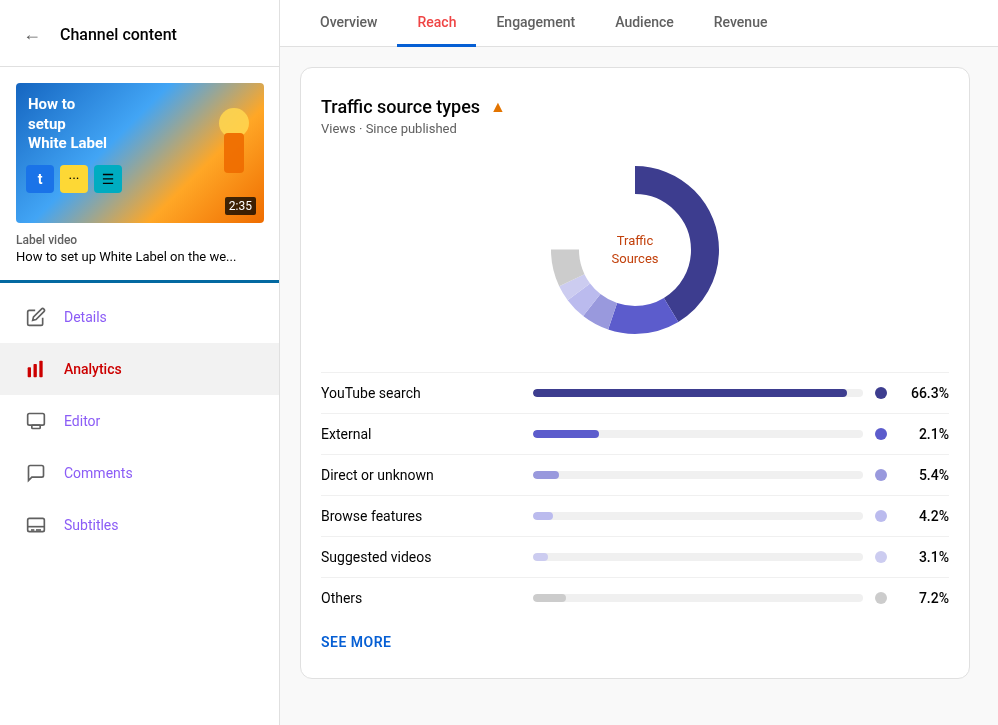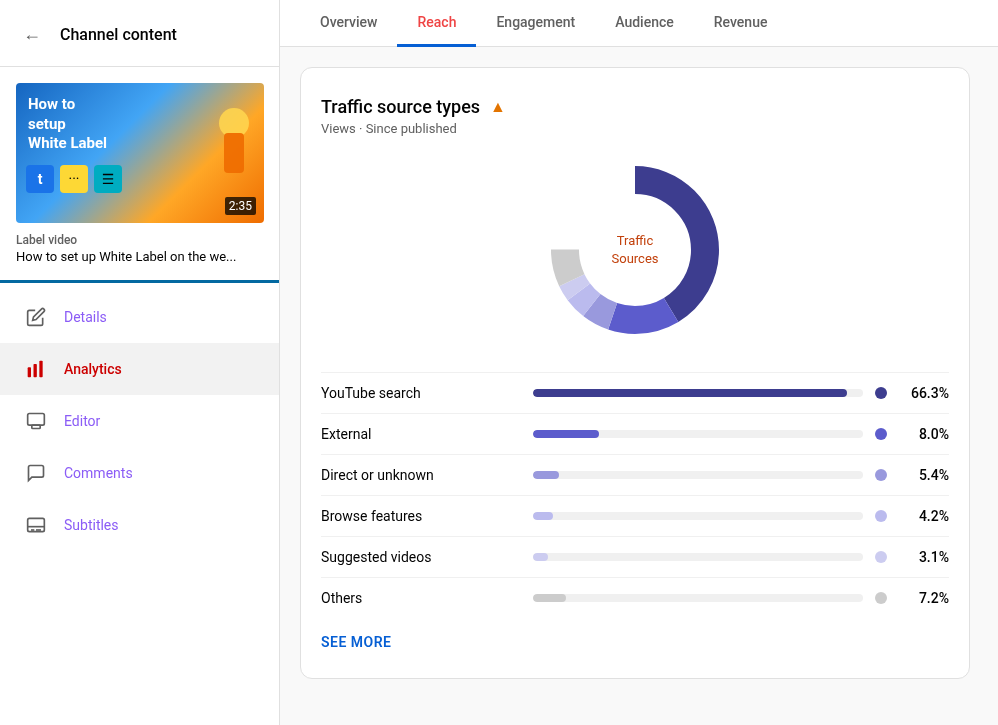--- a/index.html
+++ b/index.html
@@ -389,21 +389,21 @@
             </div>
             <div class="traffic-dot" style="background: rgb(61, 61, 143);"></div>
             <span class="traffic-pct">66.3%</span>
           </div>
           <div class="traffic-row">
             <span class="traffic-label">External</span>
             <div class="traffic-bar-container">
               <div class="traffic-bar" style="width: 20%; background: rgb(92, 92, 204);"></div>
             </div>
             <div class="traffic-dot" style="background: rgb(92, 92, 204);"></div>
-            <span class="traffic-pct">8.0%</span>
+            <span class="traffic-pct">2.1%</span>
           </div>
           <div class="traffic-row">
             <span class="traffic-label">Direct or unknown</span>
             <div class="traffic-bar-container">
               <div class="traffic-bar" style="width: 8%; background: rgb(153, 153, 221);"></div>
             </div>
             <div class="traffic-dot" style="background: rgb(153, 153, 221);"></div>
             <span class="traffic-pct">5.4%</span>
           </div>
           <div class="traffic-row">

